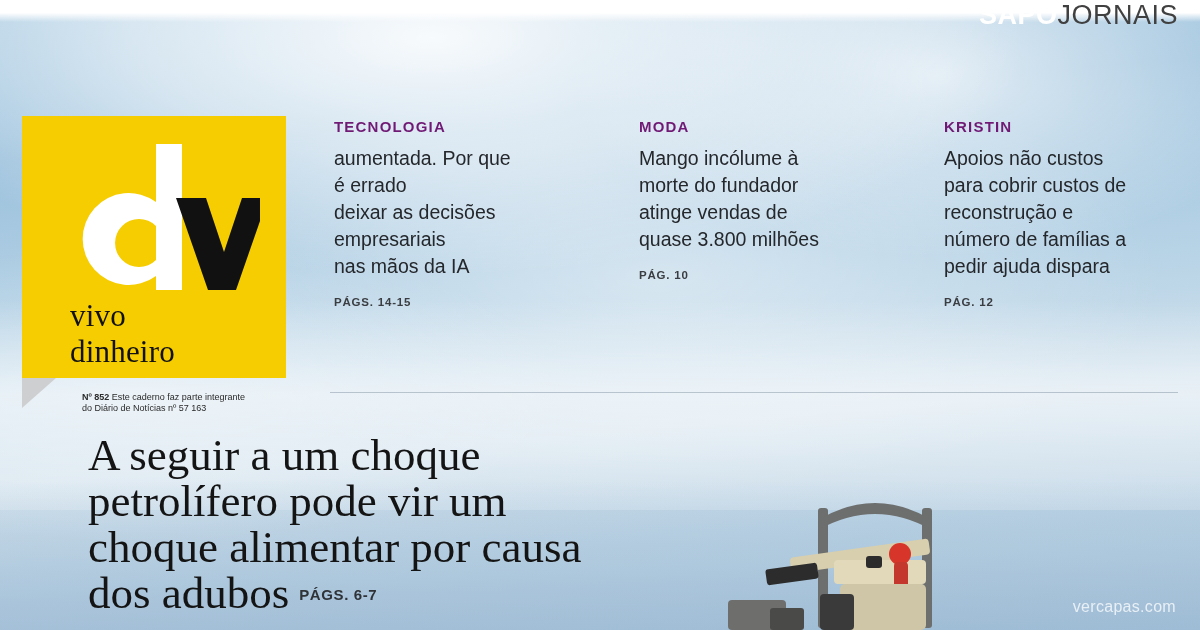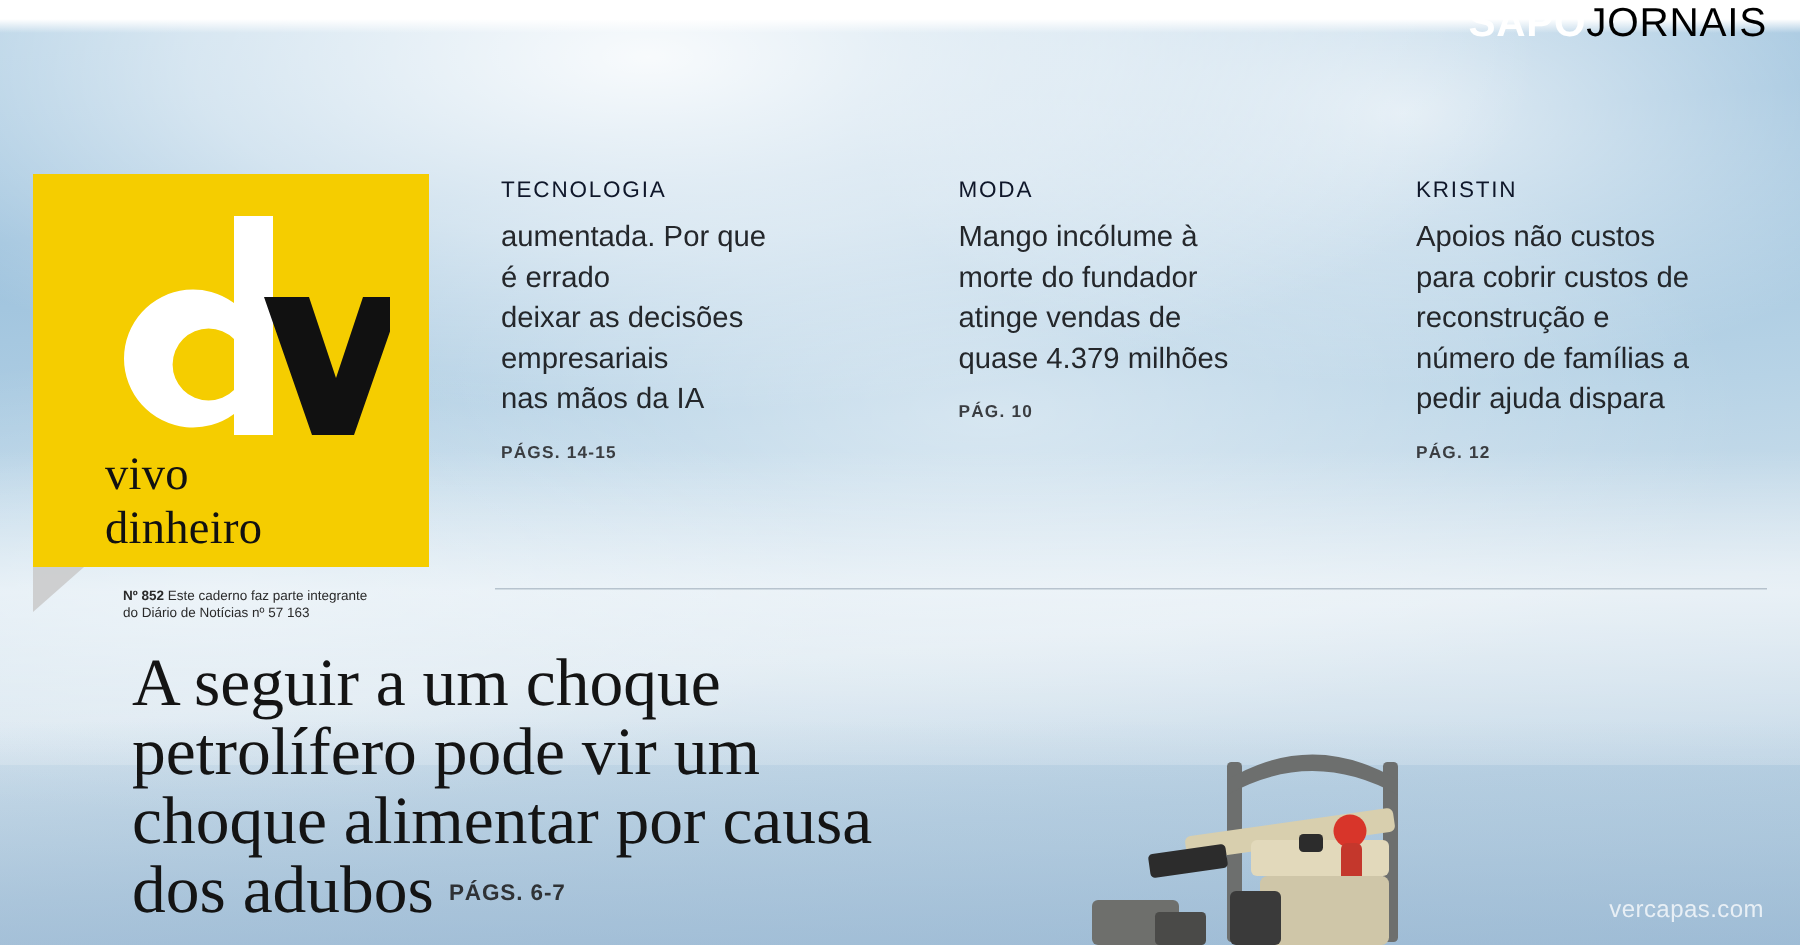--- a/index.html
+++ b/index.html
@@ -58,21 +58,21 @@
     position: absolute;
     right: 22px;
     top: 0px;
     font-size: 27px;
     font-weight: bold;
     letter-spacing: 0.5px;
     line-height: 30px;
     color: #ffffff;
     user-select: none;
   }
-  .sapo-watermark .part2 { color: #000000; font-weight: normal; }
+  .sapo-watermark .part2 { color: #404040; font-weight: normal; }
 
   
   .logo-box {
     position: absolute;
     left: 22px;
     top: 116px;
     width: 264px;
     height: 262px;
     background: #f5cd00;
   }
@@ -125,23 +125,23 @@
     top: 118px;
     width: 840px;
     display: flex;
     gap: 0px;
   }
   .teaser { width: 305px; }
   .teaser.moda { width: 305px; }
   .teaser.kristin { width: 230px; }
   .kicker {
     font-size: 15px;
-    font-weight: normal;
+    font-weight: bold;
     letter-spacing: 1.2px;
-    color: #0f172a;
+    color: #701a75;
     margin: 0 0 10px 0;
     text-transform: uppercase;
   }
   .teaser-text {
     font-size: 19.5px;
     line-height: 27px;
     color: #24272b;
     margin: 0;
   }
   .page-ref {
@@ -251,21 +251,21 @@
       </div>
       <div class="page-ref">PÁGS. 14-15</div>
     </div>
 
     <div class="teaser moda">
       <div class="kicker">MODA</div>
       <div class="teaser-text">
         <div>Mango incólume à</div>
         <div>morte do fundador</div>
         <div>atinge vendas de</div>
-        <div>quase 4.379 milhões</div>
+        <div>quase 3.800 milhões</div>
       </div>
       <div class="page-ref">PÁG. 10</div>
     </div>
 
     <div class="teaser kristin">
       <div class="kicker">KRISTIN</div>
       <div class="teaser-text">
         <div>Apoios não custos</div>
         <div>para cobrir custos de</div>
         <div>reconstrução e</div>

